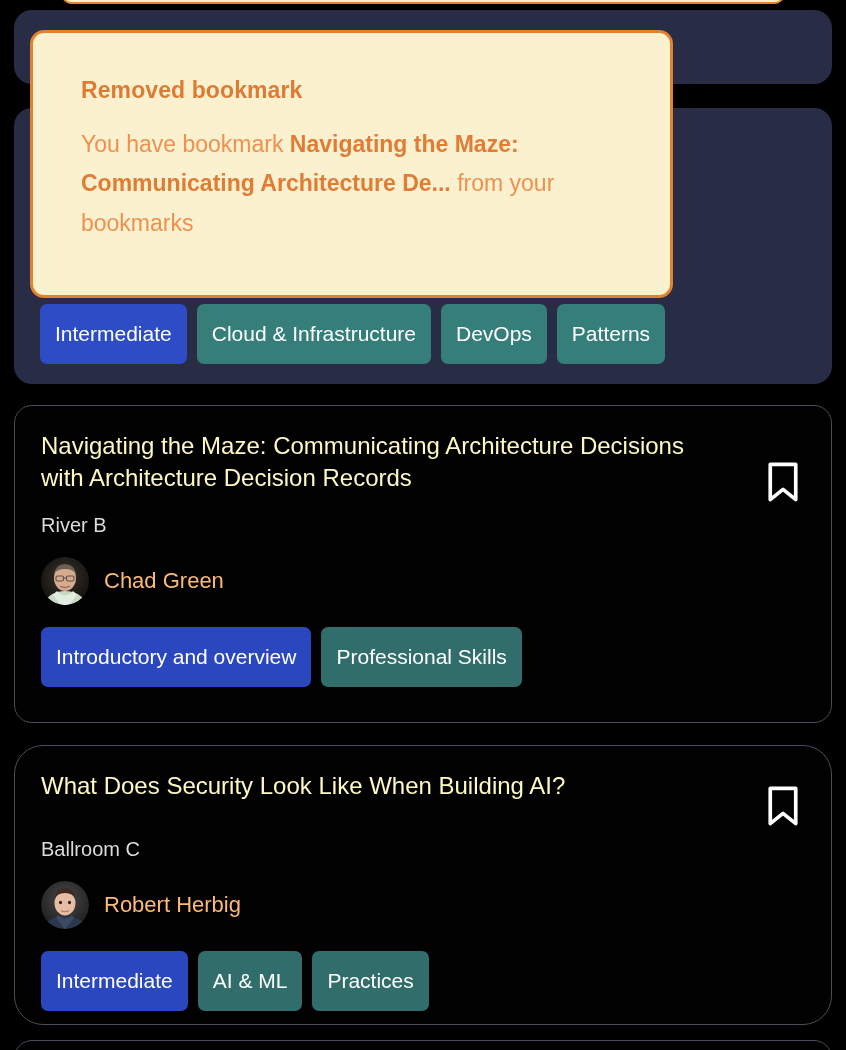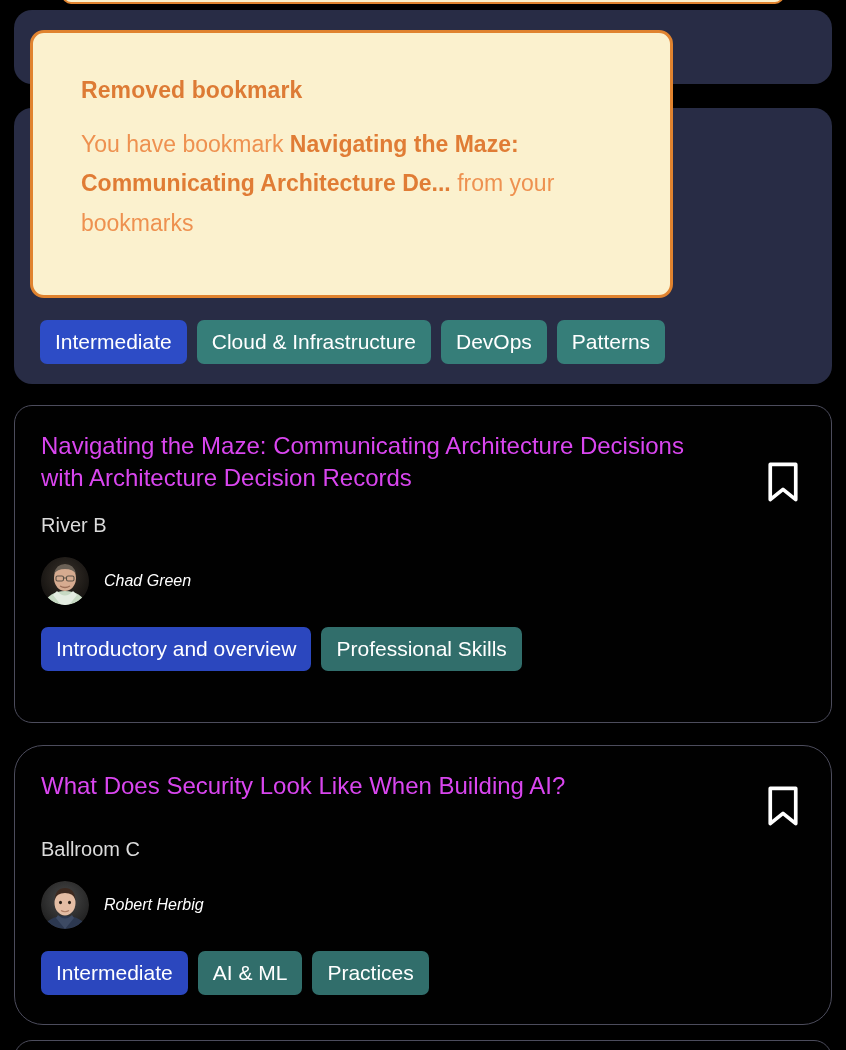--- a/index.html
+++ b/index.html
@@ -114,21 +114,21 @@
   .card-head {
     display: flex;
     align-items: flex-start;
     justify-content: space-between;
     gap: 16px;
   }
 
   .card-title {
     font-size: 24px;
     font-weight: normal;
-    color: #d946ef;
+    color: #fef9c3;
     line-height: 1.33;
     max-width: 672px;
   }
 
   .bookmark-btn {
     flex: 0 0 auto;
     width: 44px;
     height: 52px;
     display: flex;
     align-items: center;
@@ -158,38 +158,37 @@
     width: 48px;
     height: 48px;
     border-radius: 50%;
     overflow: hidden;
     flex: 0 0 auto;
     position: relative;
     background: #14110f;
   }
 
   .speaker-name {
-    font-size: 16px;
-    color: #ffffff;
-    font-style: italic;
+    font-size: 22px;
+    color: #fdba74;
   }
 
   .card-tags {
     display: flex;
     gap: 10px;
     margin-top: 22px;
     flex-wrap: nowrap;
   }
 
   
   .badge {
     display: inline-flex;
     align-items: center;
     justify-content: center;
-    height: 44px;
+    height: 60px;
     padding: 0 15px;
     border-radius: 7px;
     font-size: 21px;
     color: #FFFFFF;
     white-space: nowrap;
     cursor: pointer;
   }
   .badge.level { background: #2B47BE; }
   .badge.topic { background: #316E6B; }
 

